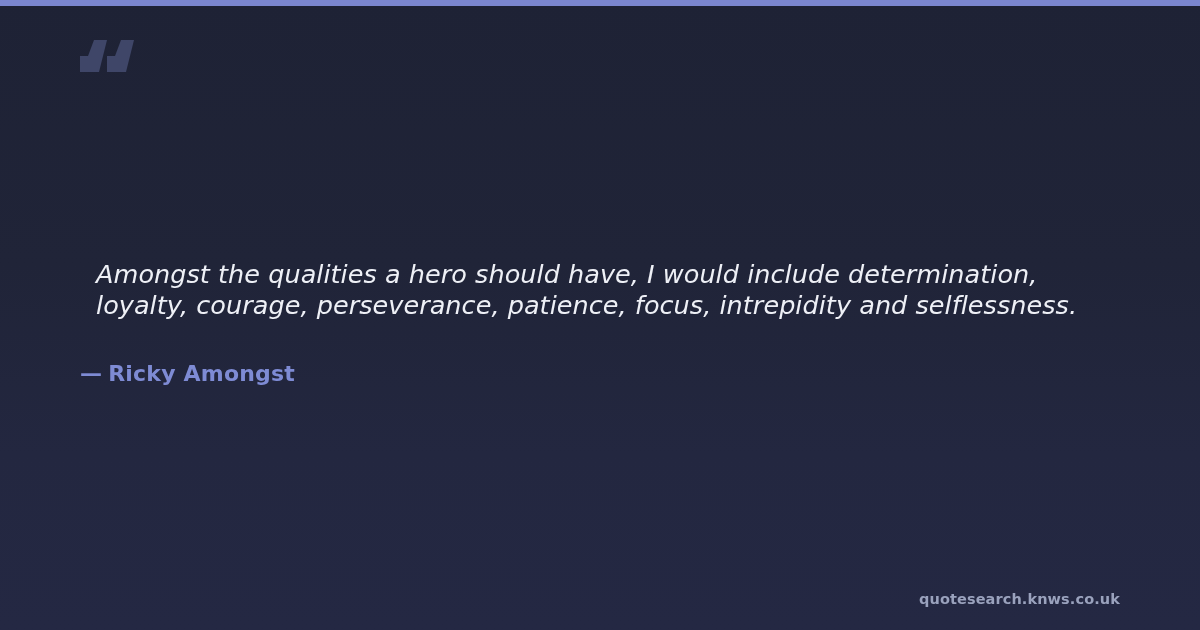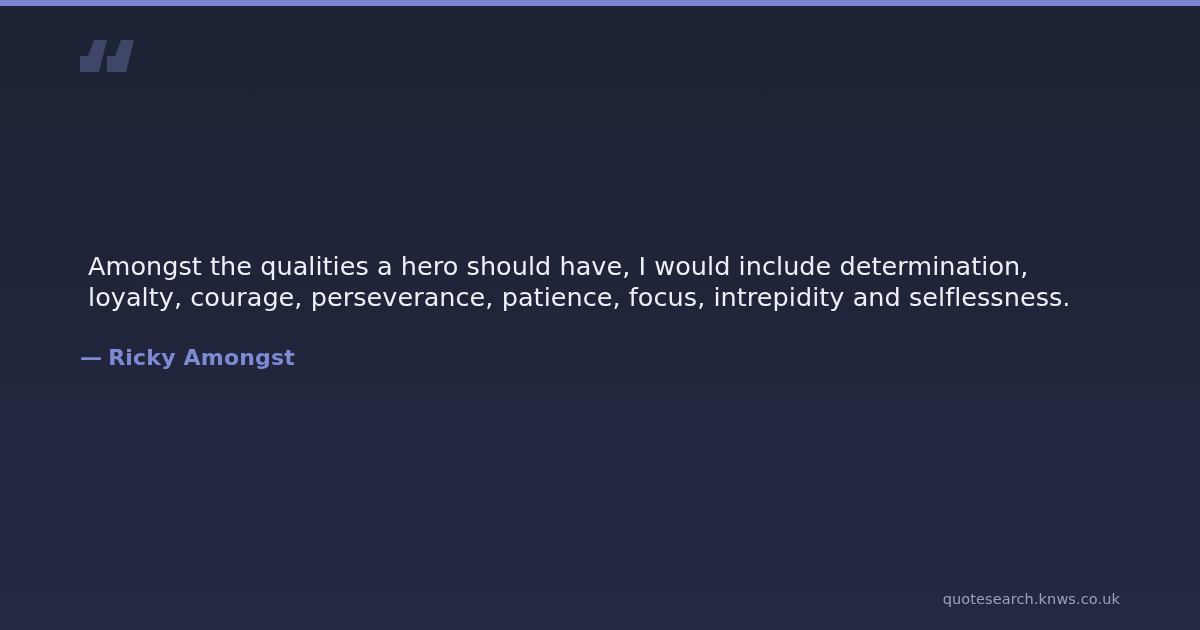--- a/index.html
+++ b/index.html
@@ -50,26 +50,27 @@
   }
 
   .quote-body {
     position: absolute;
     left: 80px;
     top: 243px;
     width: 1045px;
   }
 
   .quote-text {
-    margin: 8px;
+    margin: 16px;
     font-size: 25.5px;
     line-height: 31px;
     font-weight: 400;
     color: #eef0f6;
     letter-spacing: 0.05px;
+    font-style: italic;
   }
 
   .quote-author {
     margin: 0;
     padding-top: 23px;
     font-size: 22px;
     line-height: 28px;
     font-weight: 700;
     color: #7e8bd4;
     letter-spacing: 0.2px;
@@ -80,21 +81,21 @@
     display: inline-block;
     margin-right: 6px;
   }
 
   .source-url {
     position: absolute;
     right: 80px;
     bottom: 22px;
     font-size: 14.5px;
     line-height: 18px;
-    font-weight: 400;
+    font-weight: 700;
     color: #9aa2bd;
     letter-spacing: 0.1px;
   }
 </style>
 </head>
 <body>
 
 <div class="quote-card">
 
   <div class="accent-bar"></div>

